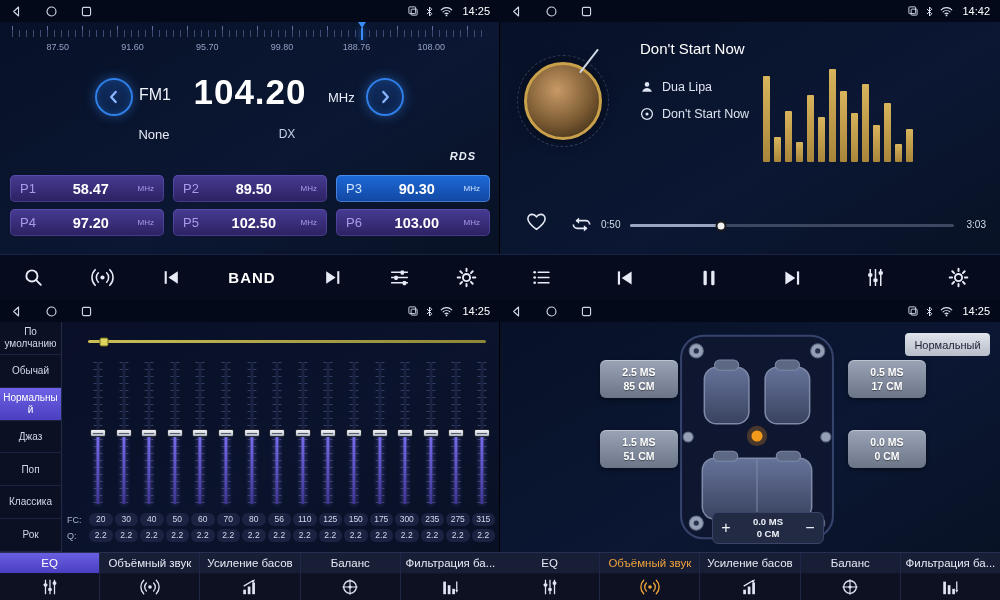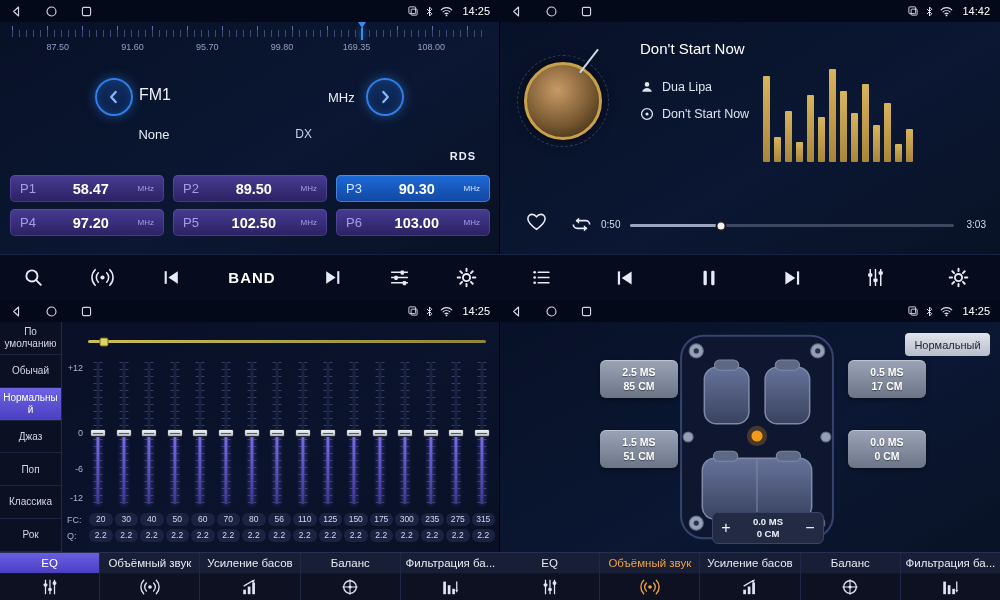--- a/index.html
+++ b/index.html
@@ -21,22 +21,22 @@
   .ticks-small{position:absolute;left:0;right:0;top:4px;height:7px;background:repeating-linear-gradient(90deg,#3d4a73 0,#3d4a73 1px,transparent 1px,transparent 7px)}
   .rlabel{position:absolute;top:16px;transform:translateX(-50%);font-size:9px;color:#93a1c4}
   .fmarker{position:absolute;top:-4px;transform:translateX(-50%)}
   .fm-tri{width:0;height:0;border-left:4px solid transparent;border-right:4px solid transparent;border-top:6px solid #3a8cf0;margin:0 auto}
   .fm-line{width:2px;height:12px;background:#3a8cf0;margin:0 auto;box-shadow:0 0 6px #3a8cf0}
   .cbtn{position:absolute;width:38px;height:38px;border-radius:50%;border:2px solid #2f7fe8;background:radial-gradient(circle at 50% 35%,#112d60,#081a3c);box-shadow:0 0 12px rgba(47,127,232,.5),inset 0 0 8px rgba(47,127,232,.35);display:flex;align-items:center;justify-content:center;color:#8ab6ff;cursor:pointer}
   .band-label{position:absolute;left:125px;top:86px;width:60px;text-align:center;font-size:16px;color:#eef2fa}
   .none-label{position:absolute;left:122px;top:127px;width:64px;text-align:center;font-size:13px;color:#e6ebf5}
   .freq-big{position:absolute;left:175px;top:72px;width:150px;text-align:center;font-size:35px;font-weight:bold;color:#fff;letter-spacing:1px}
   .mhz-label{position:absolute;left:328px;top:90px;font-size:13px;color:#e6ebf5}
-  .dx-label{position:absolute;left:262px;top:127px;width:50px;text-align:right;font-size:12px;color:#c7d2e8}
-  .rds-badge{position:absolute;right:24px;top:150px;font-size:11px;font-weight:bold;color:#e8edf7;letter-spacing:1px}
+  .dx-label{position:absolute;left:262px;top:127px;width:50px;text-align:center;font-size:12px;color:#c7d2e8}
+  .rds-badge{position:absolute;right:24px;top:150px;font-size:11px;font-weight:bold;font-style:italic;color:#e8edf7;letter-spacing:1px}
   .presets{position:absolute;left:10px;right:10px;top:175px;display:grid;grid-template-columns:repeat(3,1fr);gap:7px 9px}
   .preset{height:27px;border-radius:5px;display:flex;align-items:center;padding:0 10px;background:linear-gradient(180deg,#473b93,#2c2161);box-shadow:inset 0 0 0 1px rgba(134,114,226,.3);cursor:pointer}
   .preset .pl{font-size:13px;color:#a99bec;width:24px}
   .preset .pf{flex:1;text-align:center;font-size:14.5px;font-weight:bold;color:#fff}
   .preset .pu{font-size:8px;color:#a99bec}
   .preset.active{background:linear-gradient(180deg,#1d6ad8,#1247a2);box-shadow:inset 0 0 0 1px rgba(130,185,255,.45)}
   .preset.active .pl,.preset.active .pu{color:#cfe4ff}
   .toolbar{position:absolute;left:0;right:0;bottom:0;height:46px;background:#060b1e;border-top:1px solid #1a2244;display:flex;align-items:center;justify-content:space-around;color:#e6ebf5;z-index:5}
   .tb{display:flex;align-items:center;justify-content:center;cursor:pointer}
   .bandtxt{font-size:15px;letter-spacing:1px;color:#fff;font-weight:bold}
@@ -259,41 +259,42 @@
       </div>
     </div>
 
     <div class="ruler">
       <div class="ticks-big"></div>
       <div class="ticks-small"></div>
       <span class="rlabel" style="left:9.6%">87.50</span>
       <span class="rlabel" style="left:25.3%">91.60</span>
       <span class="rlabel" style="left:41%">95.70</span>
       <span class="rlabel" style="left:56.7%">99.80</span>
-      <span class="rlabel" style="left:72.4%">169.35</span>
+      <span class="rlabel" style="left:72.4%">188.76</span>
       <span class="rlabel" style="left:88.1%">108.00</span>
       <div class="fmarker" style="left:73.5%">
           <div class="fm-tri"></div>
           <div class="fm-line"></div>
         </div>
     </div>
 
     <div class="cbtn" style="left:95px;top:78px">
         <svg class="i" width="18" height="18">
           <use href="#i-chevL"></use>
         </svg>
       </div>
     <div class="cbtn" style="left:366px;top:78px">
         <svg class="i" width="18" height="18">
           <use href="#i-chevR"></use>
         </svg>
       </div>
 
     <div class="band-label">FM1</div>
     <div class="none-label">None</div>
+    <div class="freq-big">104.20</div>
     <div class="mhz-label">MHz</div>
     <div class="dx-label">DX</div>
     <div class="rds-badge">RDS</div>
 
     <div class="presets">
       <div class="preset">
         <span class="pl">P1</span>
         <span class="pf">58.47</span>
         <span class="pu">MHz</span>
       </div>
@@ -534,26 +535,20 @@
       <div class="side-item">Джаз</div>
       <div class="side-item">Поп</div>
       <div class="side-item">Классика</div>
       <div class="side-item">Рок</div>
     </div>
 
     <div class="eq-main">
       <div class="hslider">
           <div class="hknob"></div>
         </div>
-      <div class="eq-scale">
-        <span style="top:4%">+12</span>
-        <span style="top:50%">0</span>
-        <span style="top:75%">-6</span>
-        <span style="top:96%">-12</span>
-      </div>
       <div class="eq-sliders">
           <div class="eq-col">
             <div class="eq-track"></div>
             <div class="eq-rail"></div>
             <div class="eq-fill"></div>
             <div class="eq-knob"></div>
           </div>
           <div class="eq-col">
             <div class="eq-track"></div>
             <div class="eq-rail"></div>

